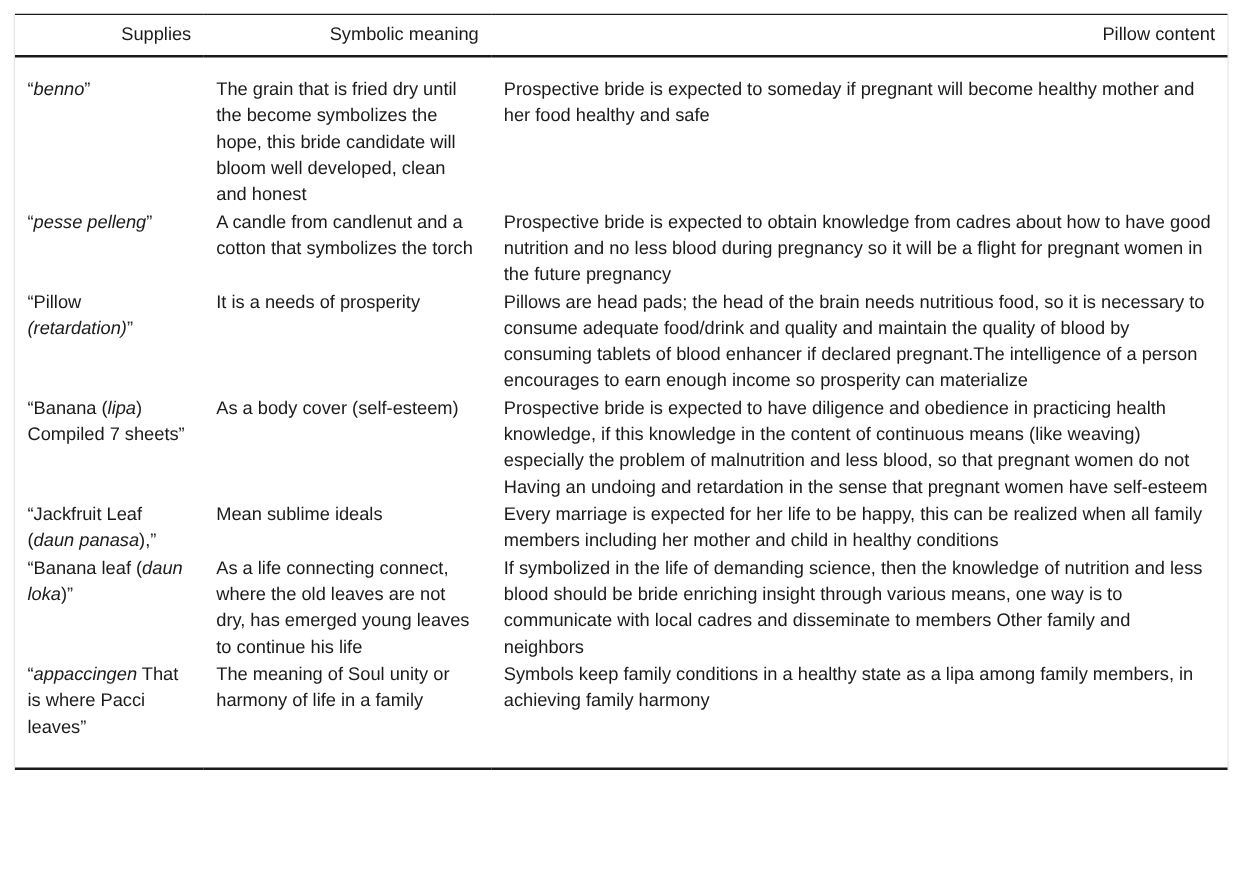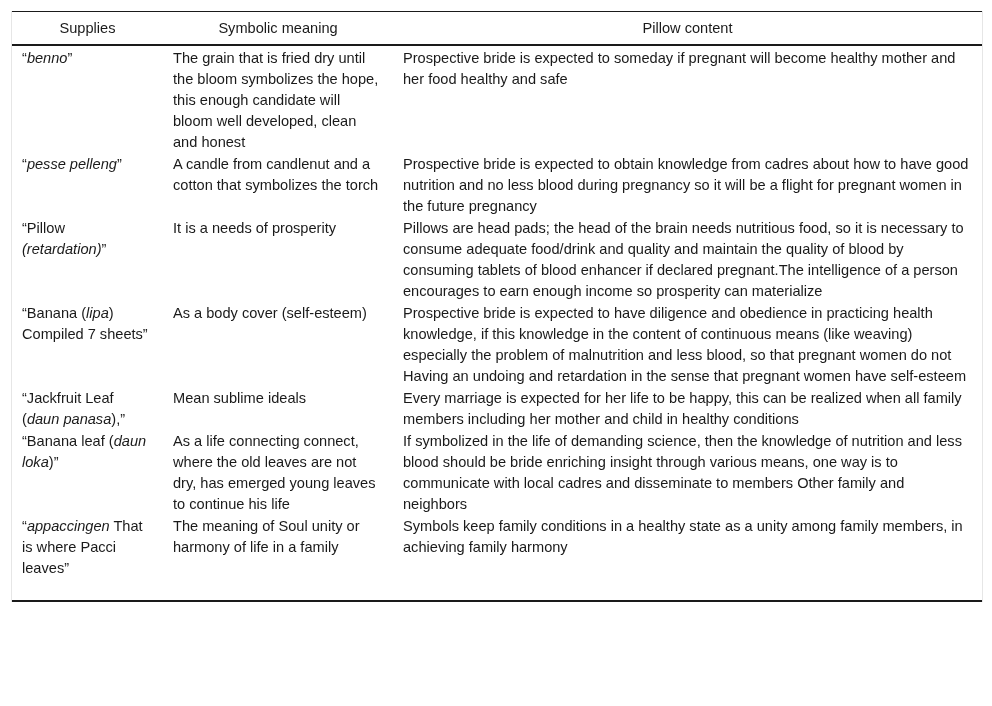--- a/index.html
+++ b/index.html
@@ -23,32 +23,32 @@
       border-left: 1px solid #e6e6e6;
       border-right: 1px solid #e6e6e6;
     }
     table {
       width: 100%;
       border-collapse: collapse;
       font-size: 14.6px;
       line-height: 21px;
     }
     thead th {
-      text-align: center;
+      text-align: right;
       font-weight: normal;
       border-top: 1px solid #1a1a1a;
       border-bottom: 2px solid #1a1a1a;
       padding: 6px 10px 5px 10px;
       vertical-align: top;
     }
     tbody td {
       vertical-align: top;
       padding: 0 10px 0 10px;
     }
-    tbody tr:first-child td { padding-top: 2px; }
+    tbody tr:first-child td { padding-top: 16px; }
     tbody tr td { padding-bottom: 1px; }
     tbody tr:last-child td {
       border-bottom: 2px solid #1a1a1a;
       padding-bottom: 21px;
     }
     col.c1 { width: 151px; }
     col.c2 { width: 230px; }
     col.c3 { width: auto; }
     .it { font-style: italic; }
   </style>
@@ -65,21 +65,21 @@
     <thead>
       <tr>
         <th>Supplies</th>
         <th>Symbolic meaning</th>
         <th>Pillow content</th>
       </tr>
     </thead>
     <tbody id="tbody">
       <tr>
         <td><span>“</span><span class="it">benno</span><span>”</span></td>
-        <td>The grain that is fried dry until the bloom symbolizes the hope, this enough candidate will bloom well developed, clean and honest</td>
+        <td>The grain that is fried dry until the become symbolizes the hope, this bride candidate will bloom well developed, clean and honest</td>
         <td>Prospective bride is expected to someday if pregnant will become healthy mother and her food healthy and safe</td>
       </tr>
       <tr>
         <td><span>“</span><span class="it">pesse pelleng</span><span>”</span></td>
         <td>A candle from candlenut and a cotton that symbolizes the torch</td>
         <td>Prospective bride is expected to obtain knowledge from cadres about how to have good nutrition and no less blood during pregnancy so it will be a flight for pregnant women in the future pregnancy</td>
       </tr>
       <tr>
         <td><span>“Pillow </span><span class="it">(retardation)</span><span>”</span></td>
         <td>It is a needs of prosperity</td>
@@ -96,17 +96,17 @@
         <td>Every marriage is expected for her life to be happy, this can be realized when all family members including her mother and child in healthy conditions</td>
       </tr>
       <tr>
         <td><span>“Banana leaf (</span><span class="it">daun loka</span><span>)”</span></td>
         <td>As a life connecting connect, where the old leaves are not dry, has emerged young leaves to continue his life</td>
         <td>If symbolized in the life of demanding science, then the knowledge of nutrition and less blood should be bride enriching insight through various means, one way is to communicate with local cadres and disseminate to members Other family and neighbors</td>
       </tr>
       <tr>
         <td><span>“</span><span class="it">appaccingen</span><span> That is where Pacci leaves”</span></td>
         <td>The meaning of Soul unity or harmony of life in a family</td>
-        <td>Symbols keep family conditions in a healthy state as a unity among family members, in achieving family harmony</td>
+        <td>Symbols keep family conditions in a healthy state as a lipa among family members, in achieving family harmony</td>
       </tr>
     </tbody>
   </table>
 </div>
 
 </body></html>

